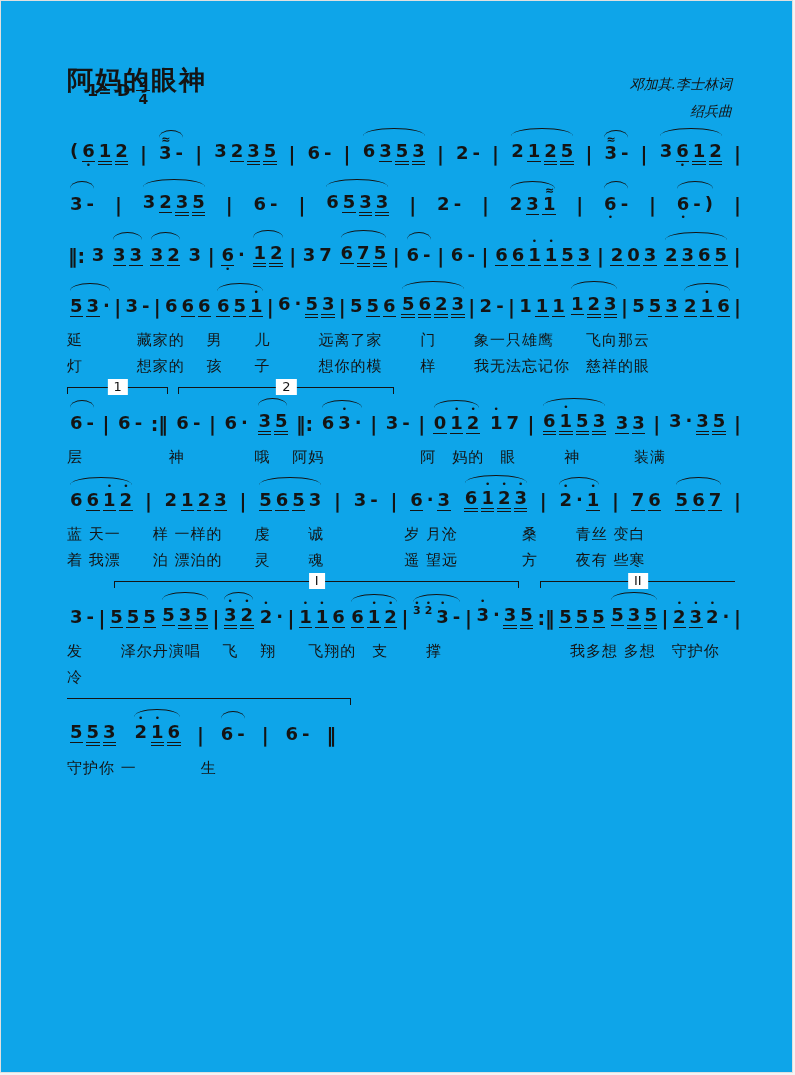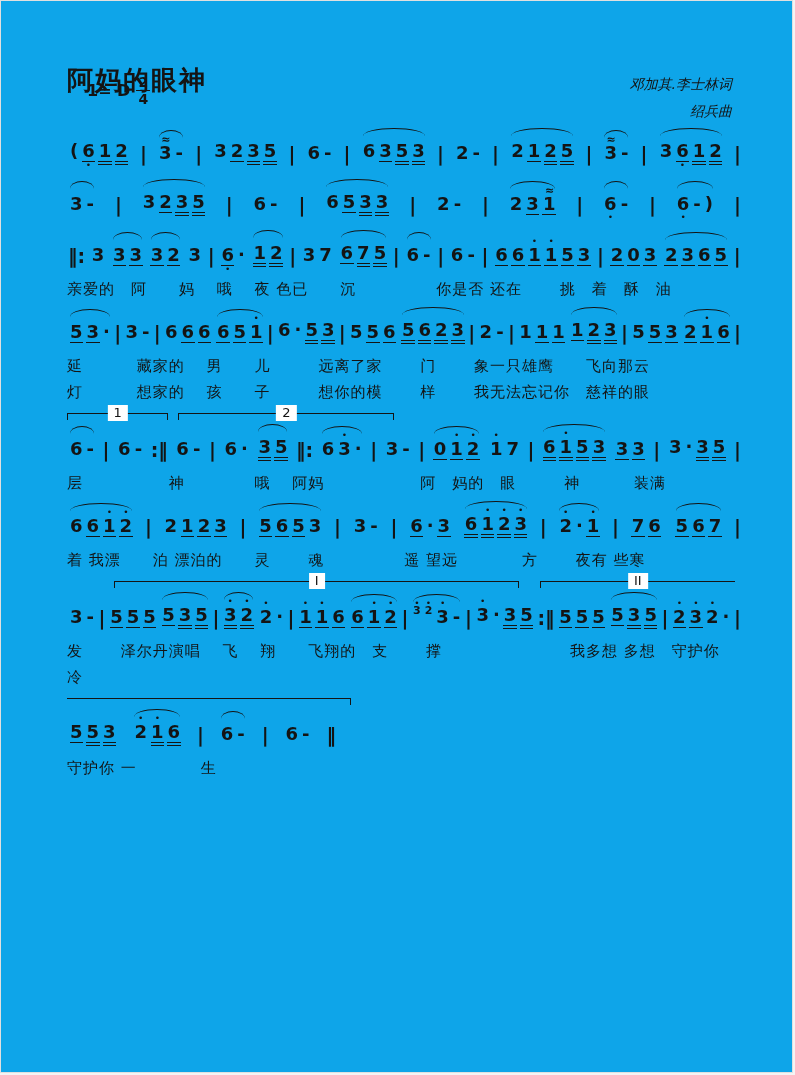--- a/index.html
+++ b/index.html
@@ -557,21 +557,20 @@
                 <span class="slot bt"></span>
               </span>
               <span class="note">
                 <span class="slot tp"></span>
                 <span class="dg u1">5</span>
                 <span class="slot bt"></span>
               </span>
             </span>
             <span class="bar">|</span>
           </div>
-          <div class="lyric">亲爱的　阿　　妈　 哦　 夜 色已　　沉　　　　　你是否 还在　　 挑　着　酥　油</div>
         </div>
         <div class="system">
           <div class="music">
             <span class="grp arc">
               <span class="note">
                 <span class="slot tp"></span>
                 <span class="dg u1">5</span>
                 <span class="slot bt"></span>
               </span>
               <span class="note">
@@ -1146,20 +1145,21 @@
                 <span class="slot bt"></span>
               </span>
               <span class="note">
                 <span class="slot tp"></span>
                 <span class="dg u1">7</span>
                 <span class="slot bt"></span>
               </span>
             </span>
             <span class="bar">|</span>
           </div>
+          <div class="lyric">蓝 天一　　样 一样的　　虔　　 诚　　　　　岁 月沧　　　　桑　　 青丝 变白</div>
           <div class="lyric">着 我漂　　泊 漂泊的　　灵　　 魂　　　　　遥 望远　　　　方　　 夜有 些寒</div>
         </div>
         <div class="system">
           <div class="volta-row">
             <div class="volta tl tr" style="left: 7%; width: 60%;">
               <span class="vlabel">I</span>
             </div>
             <div class="volta tl" style="left: 70%; width: 29%;">
               <span class="vlabel">II</span>
             </div>

